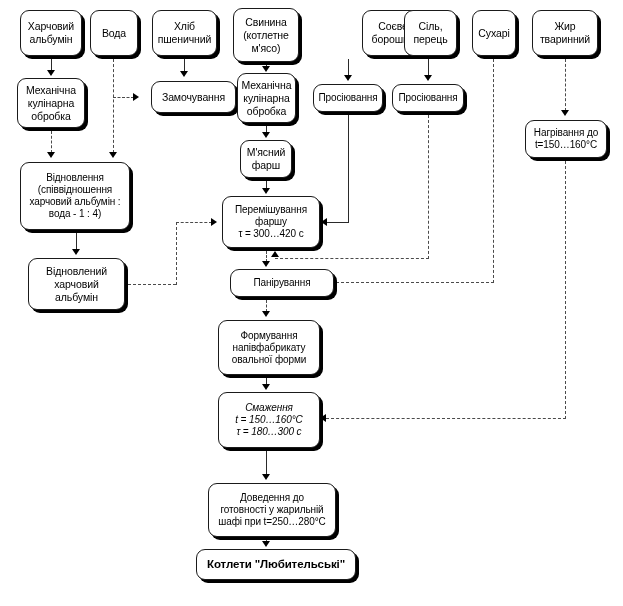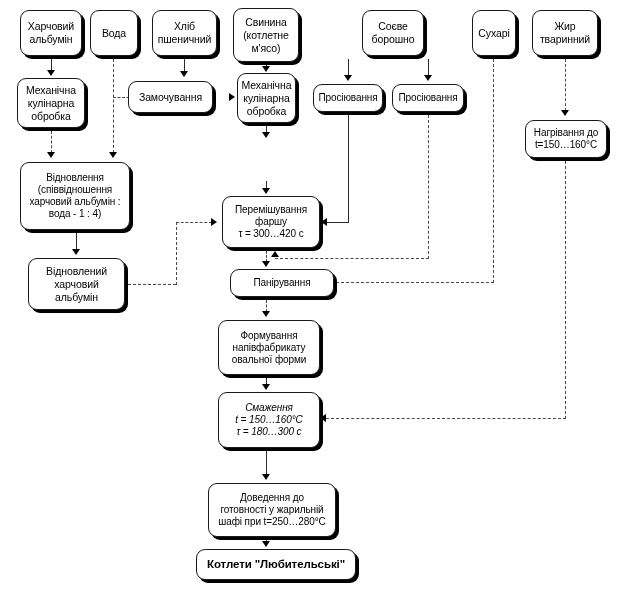--- a/index.html
+++ b/index.html
@@ -90,37 +90,41 @@
     <span class="ln">Свинина</span>
     <span class="ln">(котлетне</span>
     <span class="ln">м'ясо)</span>
   </div>
 
   <div class="node" style="left:318px;top:10px;width:62px;height:46px;margin-left:44px;">
     <span class="ln">Соєве</span>
     <span class="ln">борошно</span>
   </div>
 
+  <div class="node" style="left:404px;top:10px;width:53px;height:46px;">
+    <span class="ln">Сіль,</span>
+    <span class="ln">перець</span>
+  </div>
 
   <div class="node" style="left:472px;top:10px;width:44px;height:46px;">
     <span class="ln">Сухарі</span>
   </div>
 
   <div class="node" style="left:532px;top:10px;width:66px;height:46px;">
     <span class="ln">Жир</span>
     <span class="ln">тваринний</span>
   </div>
 
   <div class="node" style="left:17px;top:78px;width:68px;height:50px;">
     <span class="ln">Механічна</span>
     <span class="ln">кулінарна</span>
     <span class="ln">обробка</span>
   </div>
 
-  <div class="node" style="left:128px;top:81px;width:85px;height:32px;">
+  <div class="node" style="left:151px;top:81px;width:85px;height:32px;">
     <span class="ln">Замочування</span>
   </div>
 
   <div class="node" style="left:237px;top:73px;width:59px;height:50px;">
     <span class="ln">Механічна</span>
     <span class="ln">кулінарна</span>
     <span class="ln">обробка</span>
   </div>
 
   <div class="node tight" style="left:313px;top:84px;width:70px;height:28px;">
@@ -136,20 +140,24 @@
     <span class="ln">t=150…160°C</span>
   </div>
 
   <div class="node tight" style="left:20px;top:162px;width:110px;height:68px;">
     <span class="ln">Відновлення</span>
     <span class="ln">(співвідношення</span>
     <span class="ln">харчовий альбумін :</span>
     <span class="ln">вода - 1 : 4)</span>
   </div>
 
+  <div class="node" style="left:240px;top:140px;width:52px;height:38px;">
+    <span class="ln">М'ясний</span>
+    <span class="ln">фарш</span>
+  </div>
 
   <div class="node" style="left:28px;top:258px;width:97px;height:52px;">
     <span class="ln">Відновлений</span>
     <span class="ln">харчовий</span>
     <span class="ln">альбумін</span>
   </div>
 
   <div class="node tight" style="left:222px;top:196px;width:98px;height:52px;">
     <span class="ln">Перемішування</span>
     <span class="ln">фаршу</span>

